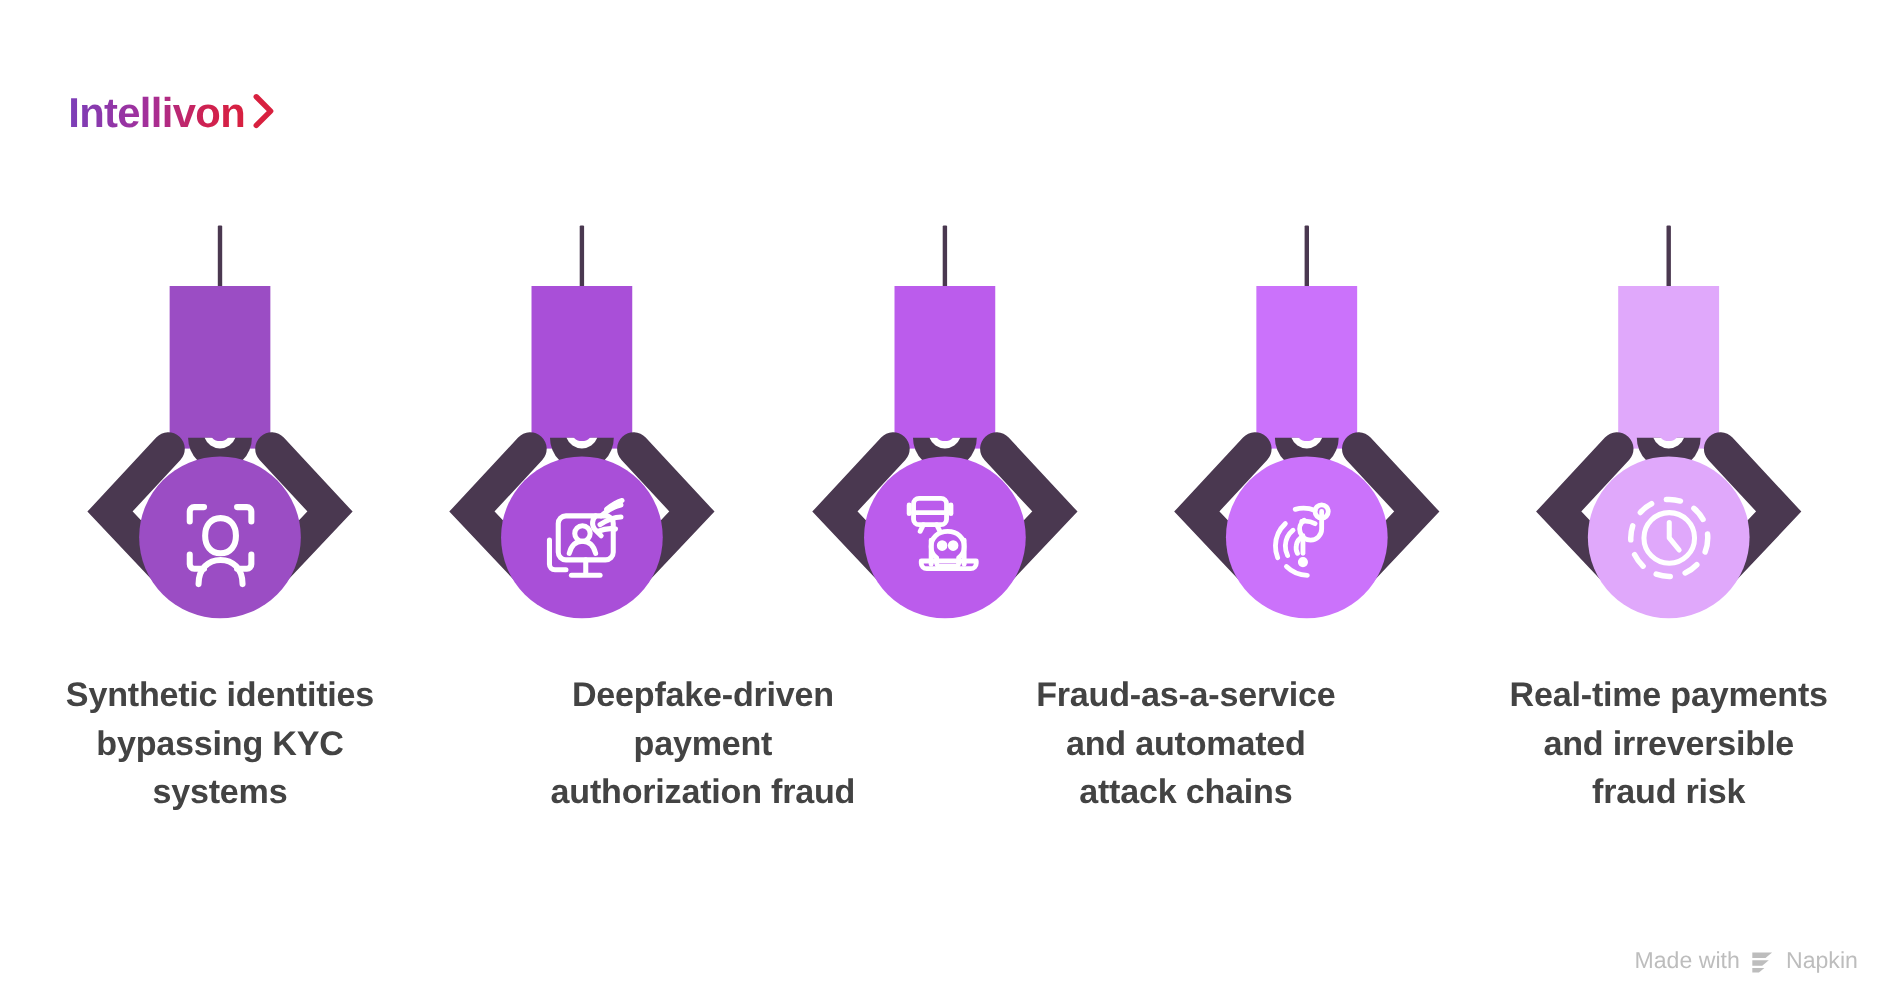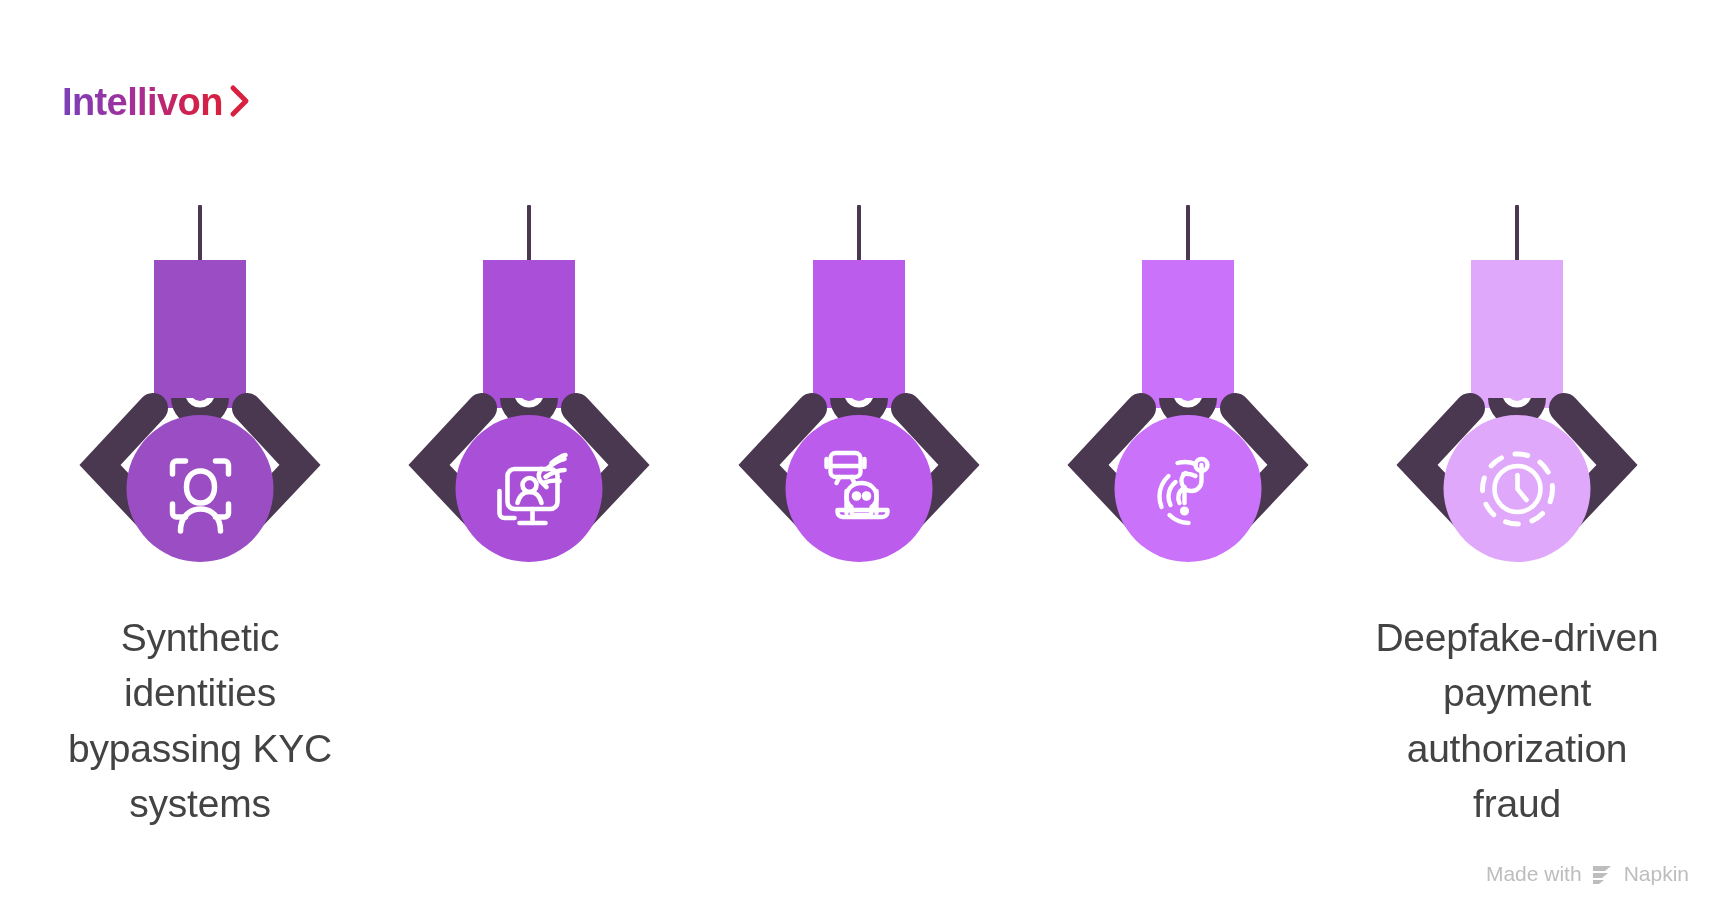--- a/index.html
+++ b/index.html
@@ -107,23 +107,23 @@
     left: 0;
     top: 610px;
     width: 1717px;
     display: flex;
     justify-content: space-between;
     padding: 0 40px;
   }
   .label {
     width: 320px;
     text-align: center;
-    font-size: 39px;
+    font-size: 31px;
     line-height: 1.42;
-    font-weight: 400;
+    font-weight: 700;
     color: #434343;
     letter-spacing: -0.2px;
     padding: 0 8px;
   }
 
   
   .watermark {
     position: absolute;
     right: 28px;
     bottom: 24px;
@@ -335,20 +335,22 @@
           </span>
         </div>
       </div>
     </div>
 
   </div>
 
   <div class="labels">
     <div class="label">Synthetic identities bypassing KYC systems</div>
     <div class="label">Deepfake-driven payment authorization fraud</div>
+    <div class="label">Fraud-as-a-service and automated attack chains</div>
+    <div class="label">Real-time payments and irreversible fraud risk</div>
   </div>
 
   <div class="watermark">
     <span>Made with</span>
     <span>
       <svg width="24" height="22" viewBox="0 0 24 22" aria-hidden="true">
         <g fill="#bdbdbd">
           <path d="M2 3 L20 3 L14 8 L2 8 Z"></path>
           <path d="M2 10 L17 10 L11 15 L2 15 Z"></path>
           <path d="M2 17 L13 17 L8 21 L2 21 Z"></path>

